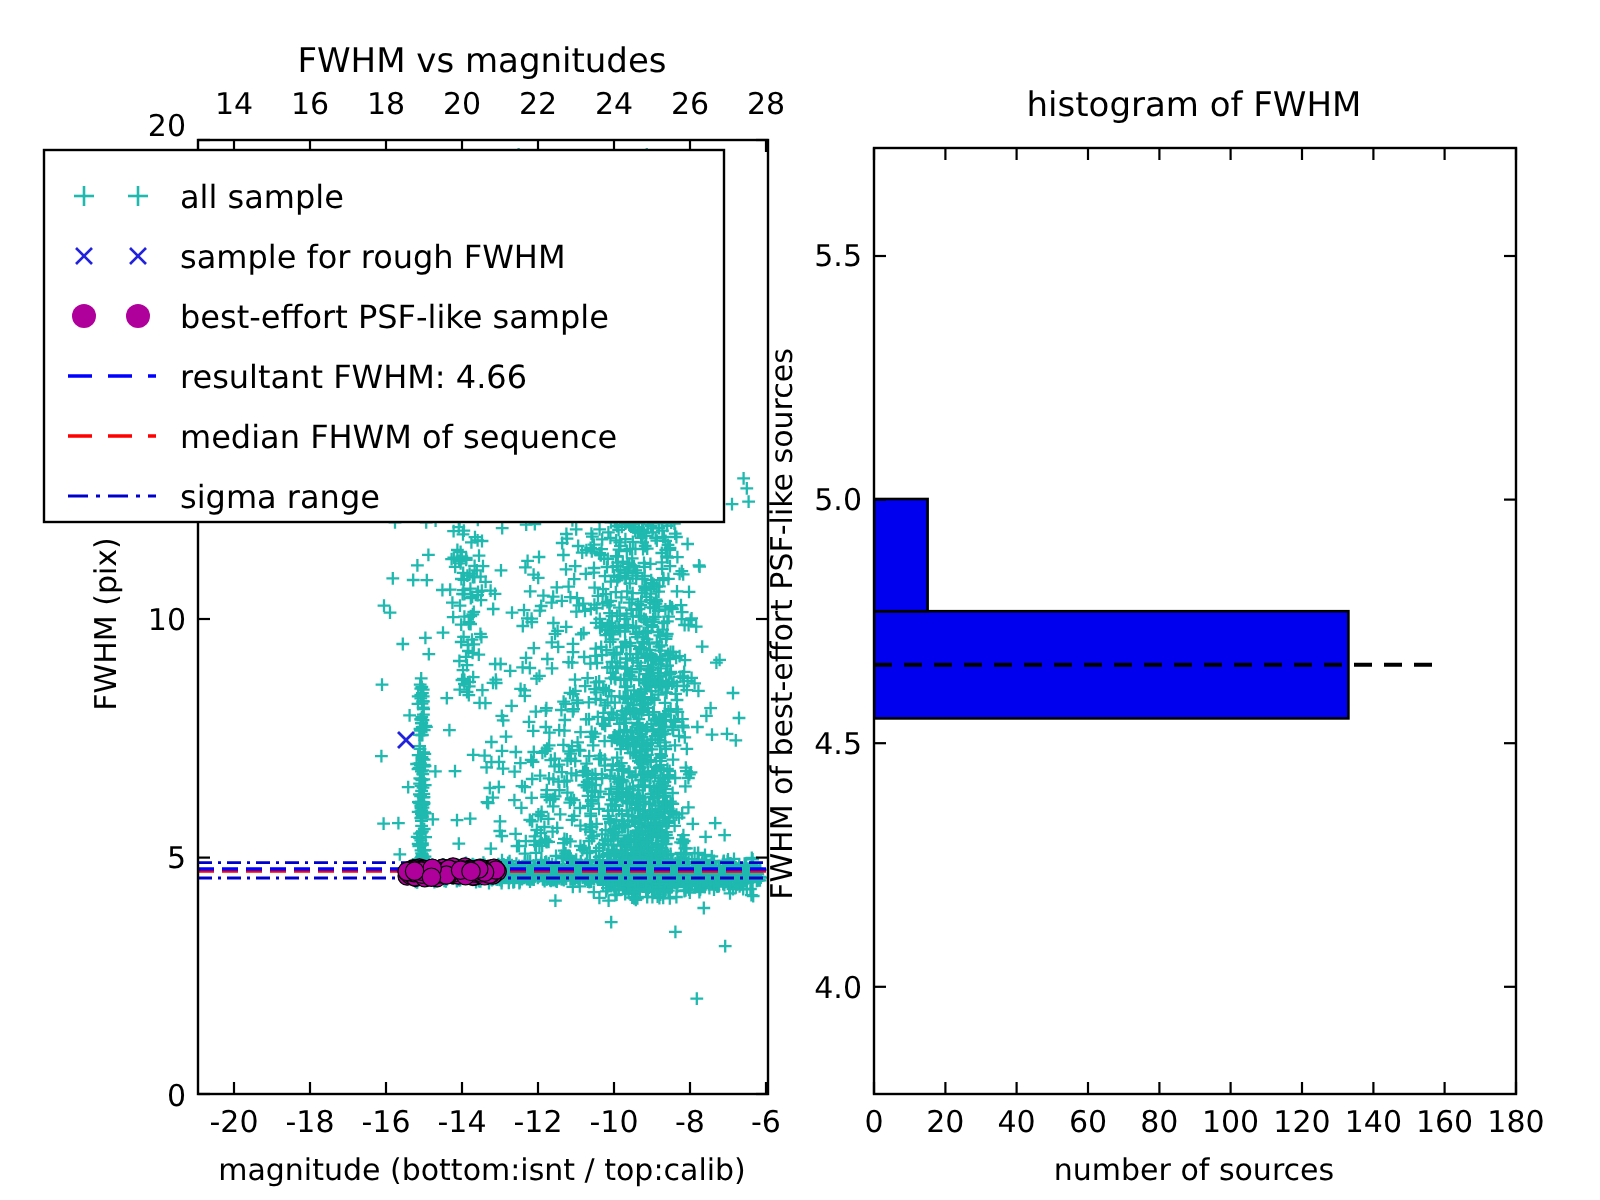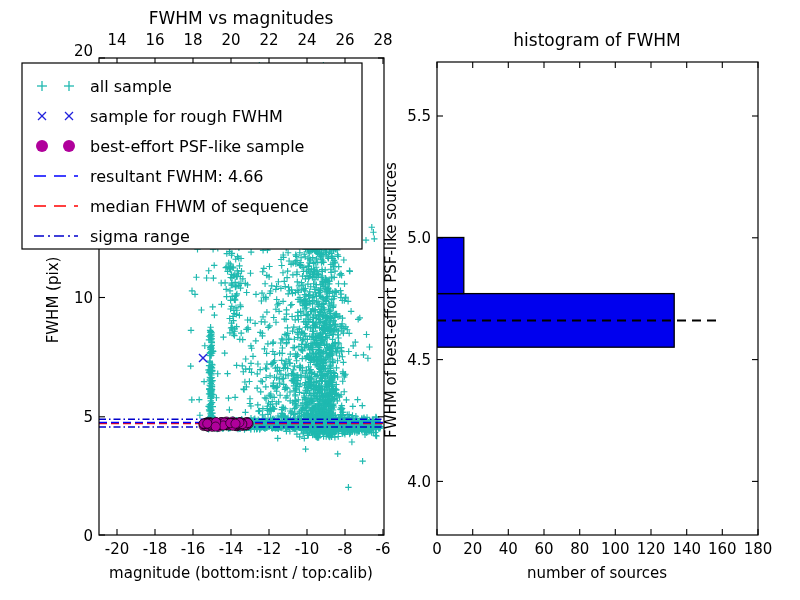--- a/index.html
+++ b/index.html
@@ -1,21 +1,21 @@
 <!DOCTYPE html>
 <html><head>
 <meta charset="utf-8">
 <style>
   html,body{margin:0;padding:0;}
   body{
     width:800px;height:600px;background:#ffffff;
     font-family:"DejaVu Sans","Liberation Sans",sans-serif;
     overflow:hidden;position:relative;
   }
-  .fig{position:absolute;left:0;top:0;width:800px;height:452px;text-decoration:underline;}
+  .fig{position:absolute;left:0;top:12px;width:800px;height:452px;text-decoration:underline;}
   svg{display:block;}
   text{font-family:"DejaVu Sans","Liberation Sans",sans-serif;fill:#000;}
   .tick-lbl{font-size:15px;}
   .axis-lbl{font-size:15px;}
   .title{font-size:17px;}
   .legend-lbl{font-size:16px;}
   .frame{fill:none;stroke:#000;stroke-width:1.2;}
   .tickmark{stroke:#000;stroke-width:1.1;}
 </style>
 </head>

